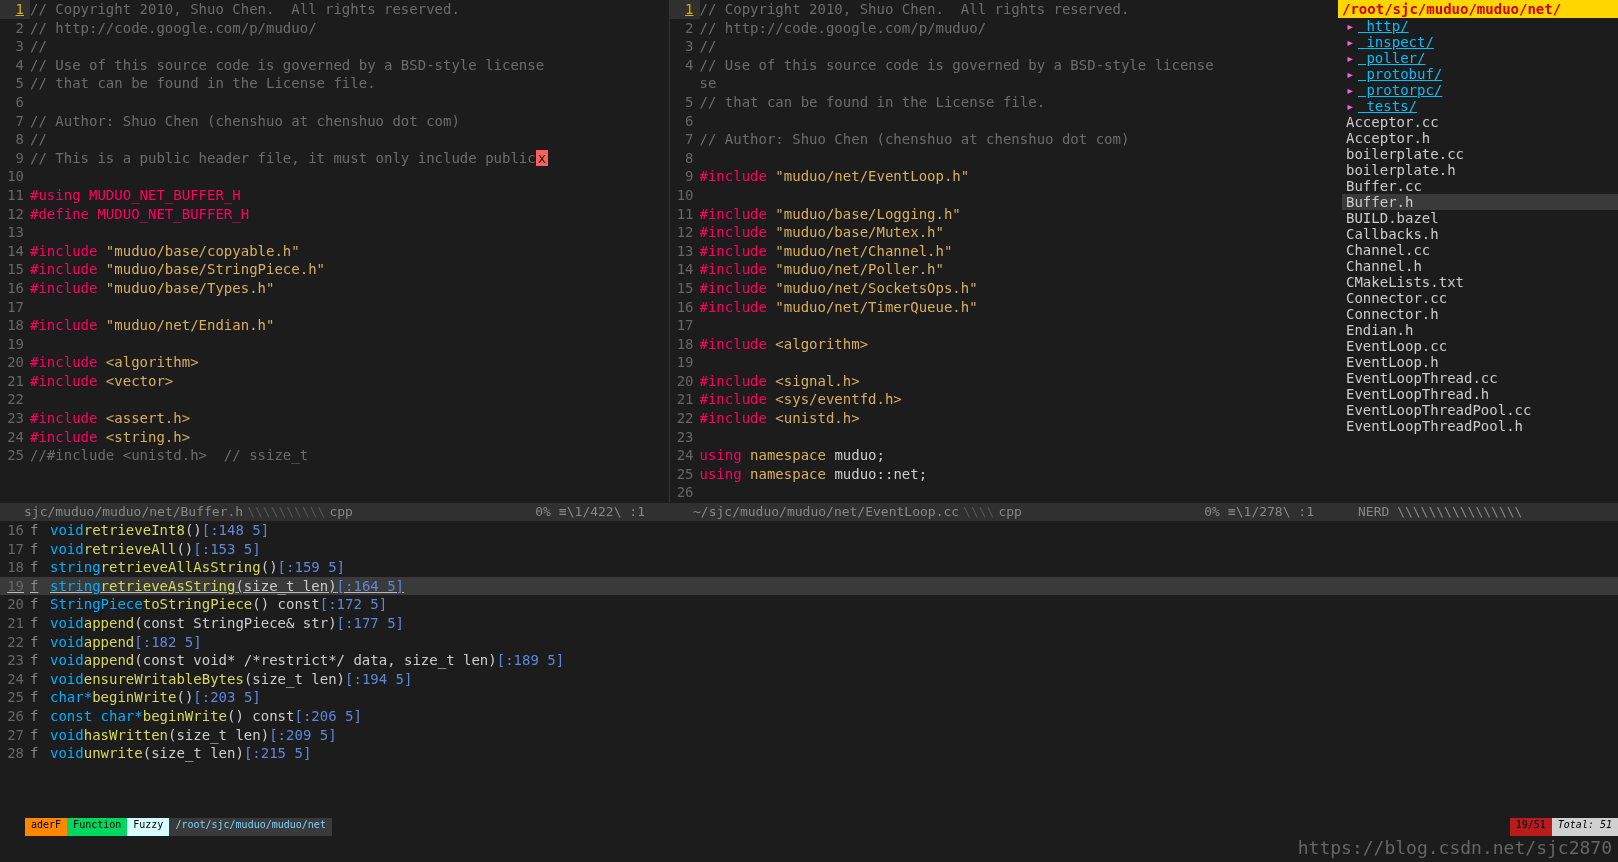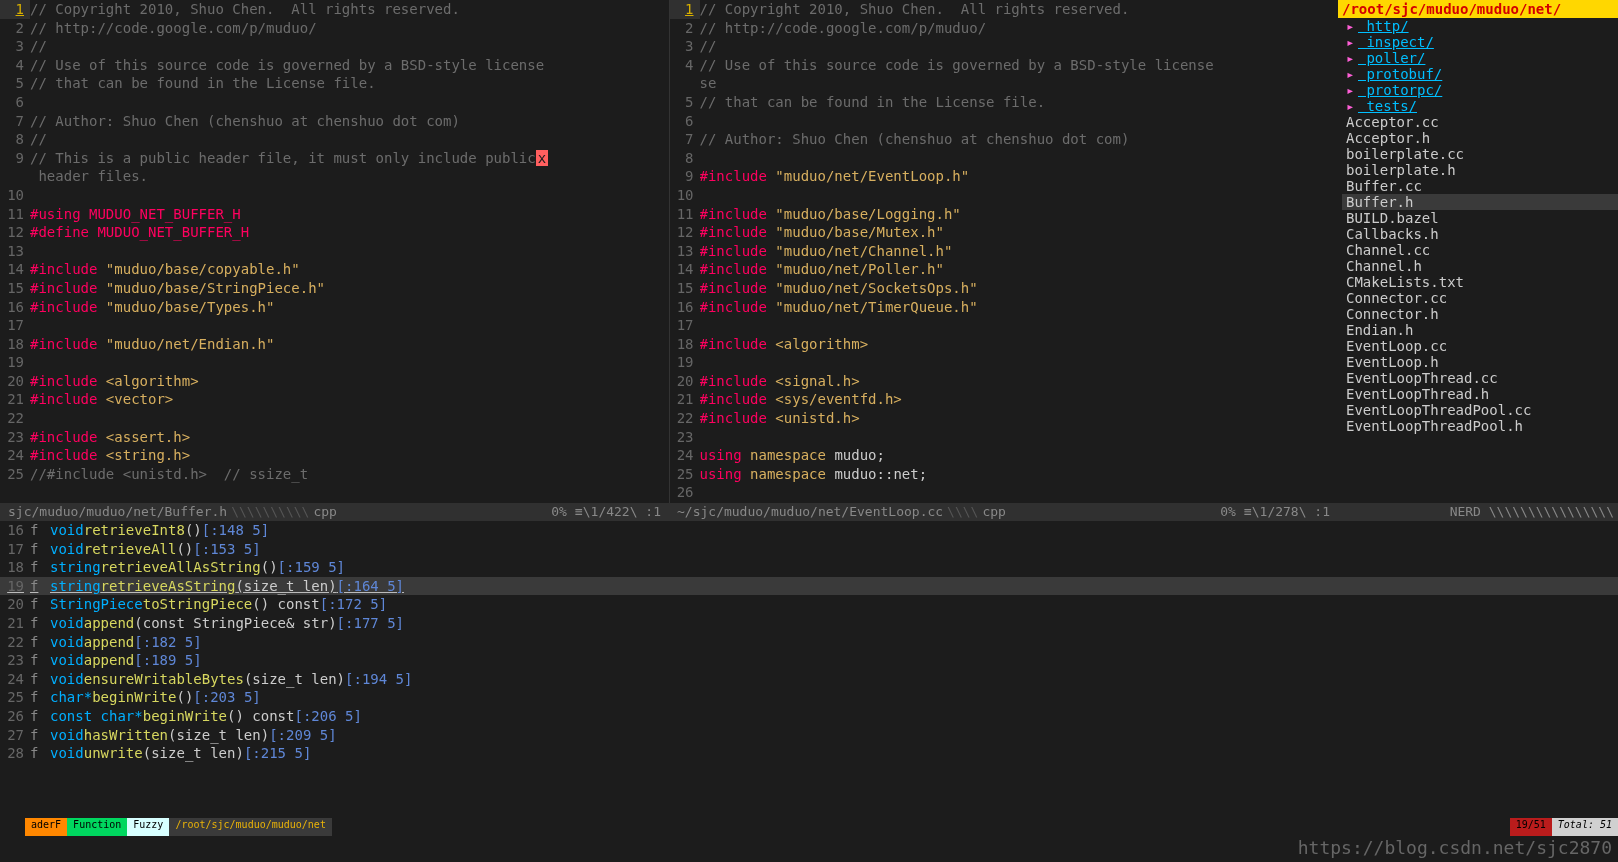--- a/index.html
+++ b/index.html
@@ -80,25 +80,24 @@
 .ident { color: #cccccc; }
 .num { color: #5f87d7; }
 .highlight-x {
   background: #ff5f5f;
   color: #1c1c1c;
   padding: 0 2px;
 }
 .status-line {
   background: #303030;
   color: #888888;
-  padding: 1px 4px;
+  padding: 1px 20px;
   font-size: 13px;
   display: flex;
   height: 18px;
-  justify-content: flex-end;
 }
 .status-seg { padding: 0 4px; }
 .status-hash { color: #555; }
 .bottom-pane {
   height: 275px;
   overflow: hidden;
 }
 .tag-line {
   display: flex;
   white-space: pre;
@@ -114,21 +113,21 @@
   right: 0;
   height: 18px;
   display: flex;
   font-size: 10px;
   margin-left: 25px;
 }
 .footer-seg { padding: 1px 6px; }
 .fs-orange { background: #ff8700; color: #000; }
 .fs-green { background: #00d75f; color: #000; }
 .fs-cyan { background: #d7ffff; color: #000; }
-.fs-path { background: #3a3a3a; color: #eab308; flex: 0 0 auto; }
+.fs-path { background: #3a3a3a; color: #7dd3fc; flex: 0 0 auto; }
 .footer-spacer { flex: 1; background: #1c1c1c; }
 .fs-pos { background: #b91c1c; color: #000; }
 .fs-total { background: #d0d0d0; color: #000; font-style: italic; }
 .watermark {
   position: absolute;
   bottom: 4px;
   right: 6px;
   color: #666;
   font-size: 18px;
 }
@@ -141,21 +140,20 @@
     <div class="code-area" id="left-code">
         <div class="code-line"><span class="gutter current">1</span><span class="code-content"><span class="comment">// Copyright 2010, Shuo Chen.  All rights reserved.</span></span></div>
         <div class="code-line"><span class="gutter">2</span><span class="code-content"><span class="comment">// http://code.google.com/p/muduo/</span></span></div>
         <div class="code-line"><span class="gutter">3</span><span class="code-content"><span class="comment">//</span></span></div>
         <div class="code-line"><span class="gutter">4</span><span class="code-content"><span class="comment">// Use of this source code is governed by a BSD-style license</span></span></div>
         <div class="code-line"><span class="gutter">5</span><span class="code-content"><span class="comment">// that can be found in the License file.</span></span></div>
         <div class="code-line"><span class="gutter">6</span><span class="code-content"></span></div>
         <div class="code-line"><span class="gutter">7</span><span class="code-content"><span class="comment">// Author: Shuo Chen (chenshuo at chenshuo dot com)</span></span></div>
         <div class="code-line"><span class="gutter">8</span><span class="code-content"><span class="comment">//</span></span></div>
         <div class="code-line"><span class="gutter">9</span><span class="code-content"><span class="comment">// This is a public header file, it must only include public</span><span class="highlight-x">x</span></span></div>
-        <div class="code-line"><span class="gutter"></span><span class="code-content comment"> header files.</span></div>
         <div class="code-line"><span class="gutter">10</span><span class="code-content"></span></div>
         <div class="code-line"><span class="gutter">11</span><span class="code-content"><span class="preproc">#using MUDUO_NET_BUFFER_H</span></span></div>
         <div class="code-line"><span class="gutter">12</span><span class="code-content"><span class="preproc">#define MUDUO_NET_BUFFER_H</span></span></div>
         <div class="code-line"><span class="gutter">13</span><span class="code-content"></span></div>
         <div class="code-line"><span class="gutter">14</span><span class="code-content"><span class="preproc">#include </span><span class="string">"muduo/base/copyable.h"</span></span></div>
         <div class="code-line"><span class="gutter">15</span><span class="code-content"><span class="preproc">#include </span><span class="string">"muduo/base/StringPiece.h"</span></span></div>
         <div class="code-line"><span class="gutter">16</span><span class="code-content"><span class="preproc">#include </span><span class="string">"muduo/base/Types.h"</span></span></div>
         <div class="code-line"><span class="gutter">17</span><span class="code-content"></span></div>
         <div class="code-line"><span class="gutter">18</span><span class="code-content"><span class="preproc">#include </span><span class="string">"muduo/net/Endian.h"</span></span></div>
         <div class="code-line"><span class="gutter">19</span><span class="code-content"></span></div>
@@ -254,21 +252,21 @@
 </div>
 
 <div class="bottom-pane" id="tag-pane">
     <div class="tag-line"><span class="tg">16</span><span class="tf">f</span>   <span class="type">void</span> <span class="func">retrieveInt8</span><span class="ident">()</span>   <span class="num">[:148 5]</span></div>
     <div class="tag-line"><span class="tg">17</span><span class="tf">f</span>   <span class="type">void</span> <span class="func">retrieveAll</span><span class="ident">()</span>   <span class="num">[:153 5]</span></div>
     <div class="tag-line"><span class="tg">18</span><span class="tf">f</span>   <span class="type">string</span> <span class="func">retrieveAllAsString</span><span class="ident">()</span>   <span class="num">[:159 5]</span></div>
     <div class="tag-line selected"><span class="tg">19</span><span class="tf">f</span>   <span class="type">string</span> <span class="func">retrieveAsString</span><span class="ident">(size_t len)</span>   <span class="num">[:164 5]</span></div>
     <div class="tag-line"><span class="tg">20</span><span class="tf">f</span>   <span class="type">StringPiece</span> <span class="func">toStringPiece</span><span class="ident">() const</span>   <span class="num">[:172 5]</span></div>
     <div class="tag-line"><span class="tg">21</span><span class="tf">f</span>   <span class="type">void</span> <span class="func">append</span><span class="ident">(const StringPiece&amp; str)</span>   <span class="num">[:177 5]</span></div>
     <div class="tag-line"><span class="tg">22</span><span class="tf">f</span>   <span class="type">void</span> <span class="func">append</span>   <span class="num">[:182 5]</span></div>
-    <div class="tag-line"><span class="tg">23</span><span class="tf">f</span>   <span class="type">void</span> <span class="func">append</span>   <span class="num">[:189 5]</span></div>
+    <div class="tag-line"><span class="tg">23</span><span class="tf">f</span>   <span class="type">void</span> <span class="func">append</span><span class="ident">(const void* /*restrict*/ data, size_t len)</span>   <span class="num">[:189 5]</span></div>
     <div class="tag-line"><span class="tg">24</span><span class="tf">f</span>   <span class="type">void</span> <span class="func">ensureWritableBytes</span><span class="ident">(size_t len)</span>   <span class="num">[:194 5]</span></div>
     <div class="tag-line"><span class="tg">25</span><span class="tf">f</span>   <span class="type">char*</span> <span class="func">beginWrite</span><span class="ident">()</span>   <span class="num">[:203 5]</span></div>
     <div class="tag-line"><span class="tg">26</span><span class="tf">f</span>   <span class="type">const char*</span> <span class="func">beginWrite</span><span class="ident">() const</span>   <span class="num">[:206 5]</span></div>
     <div class="tag-line"><span class="tg">27</span><span class="tf">f</span>   <span class="type">void</span> <span class="func">hasWritten</span><span class="ident">(size_t len)</span>   <span class="num">[:209 5]</span></div>
     <div class="tag-line"><span class="tg">28</span><span class="tf">f</span>   <span class="type">void</span> <span class="func">unwrite</span><span class="ident">(size_t len)</span>   <span class="num">[:215 5]</span></div>
   </div>
 
 <div class="footer">
   <span class="footer-seg fs-orange">aderF</span>
   <span class="footer-seg fs-green">Function</span>

